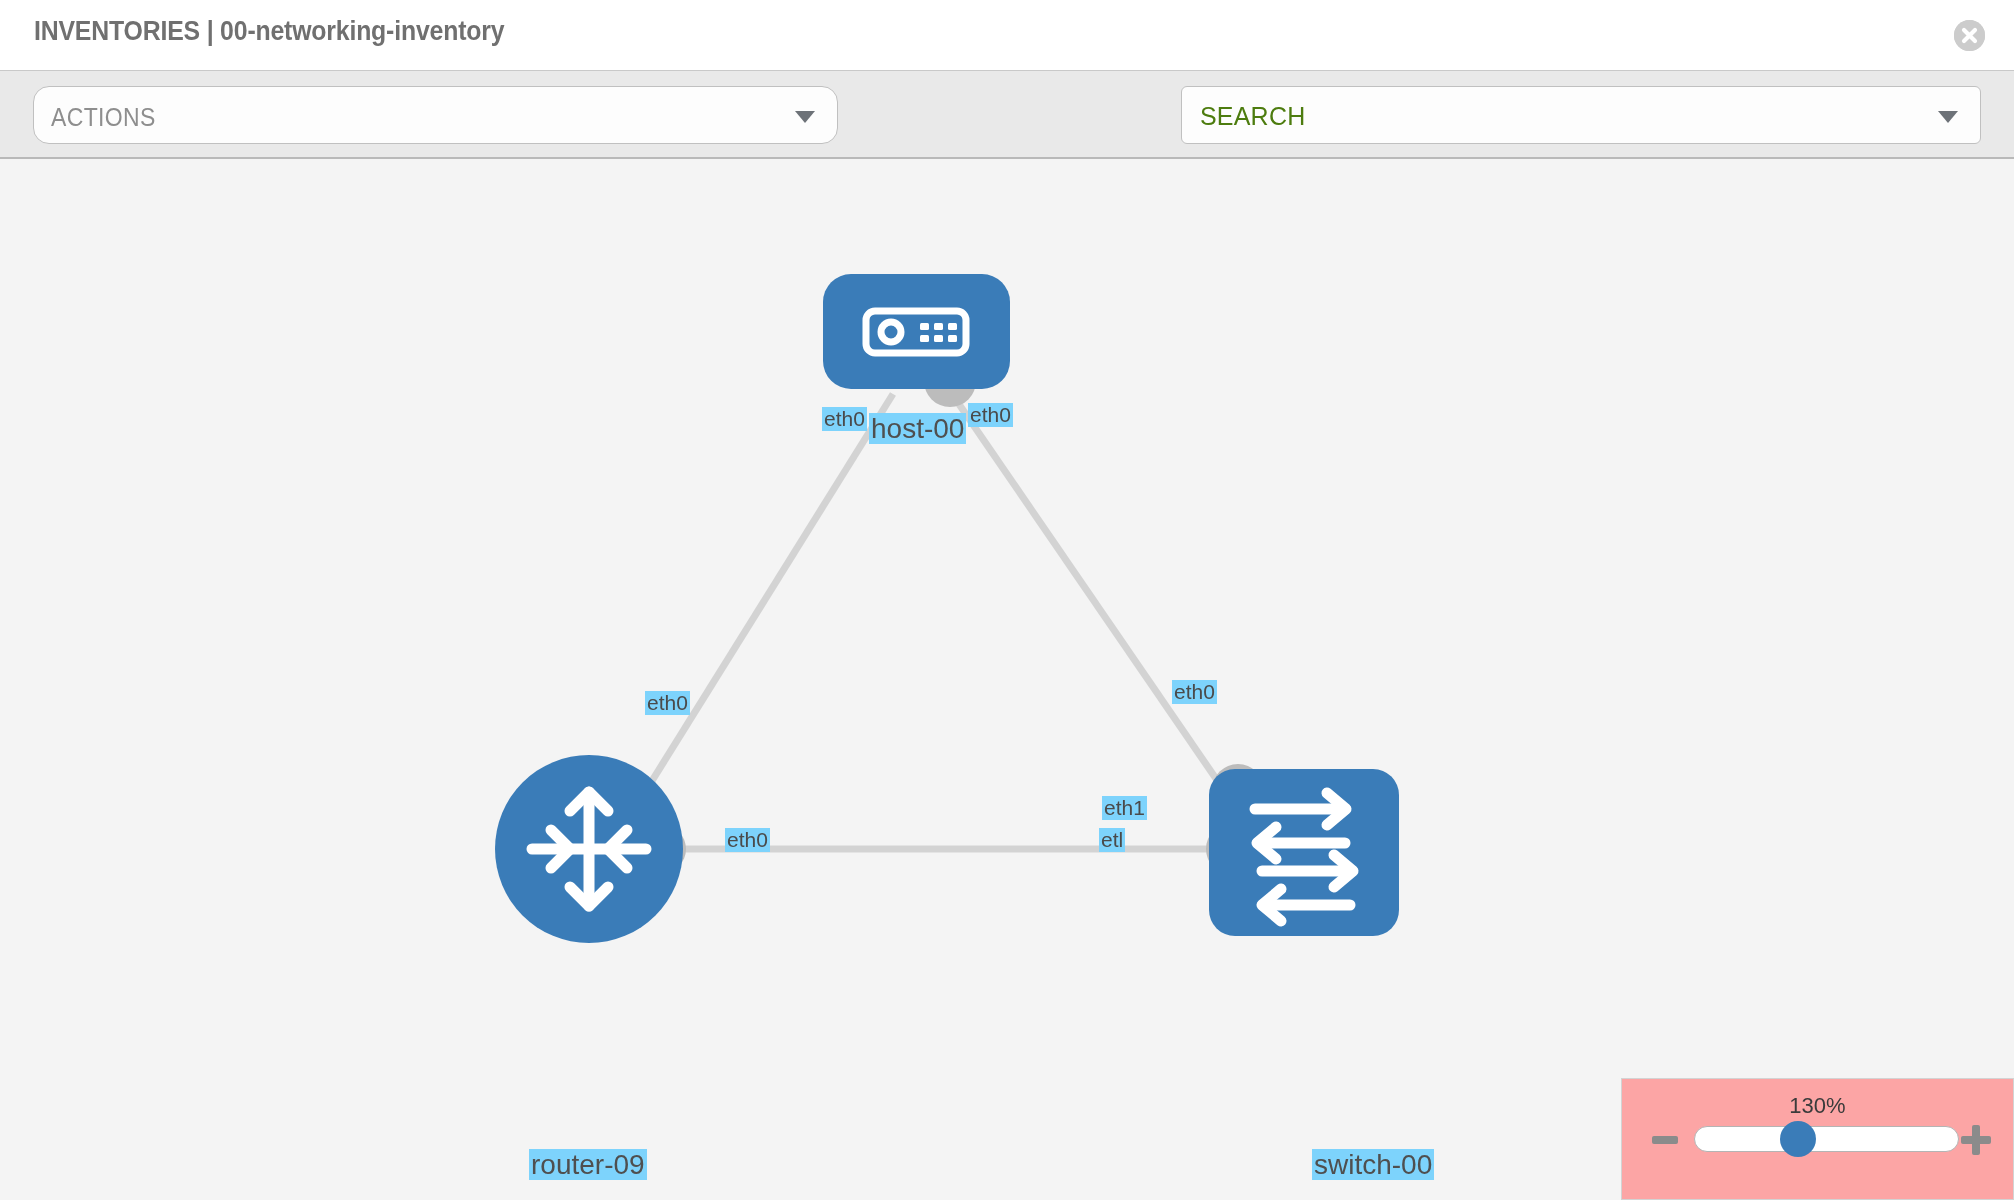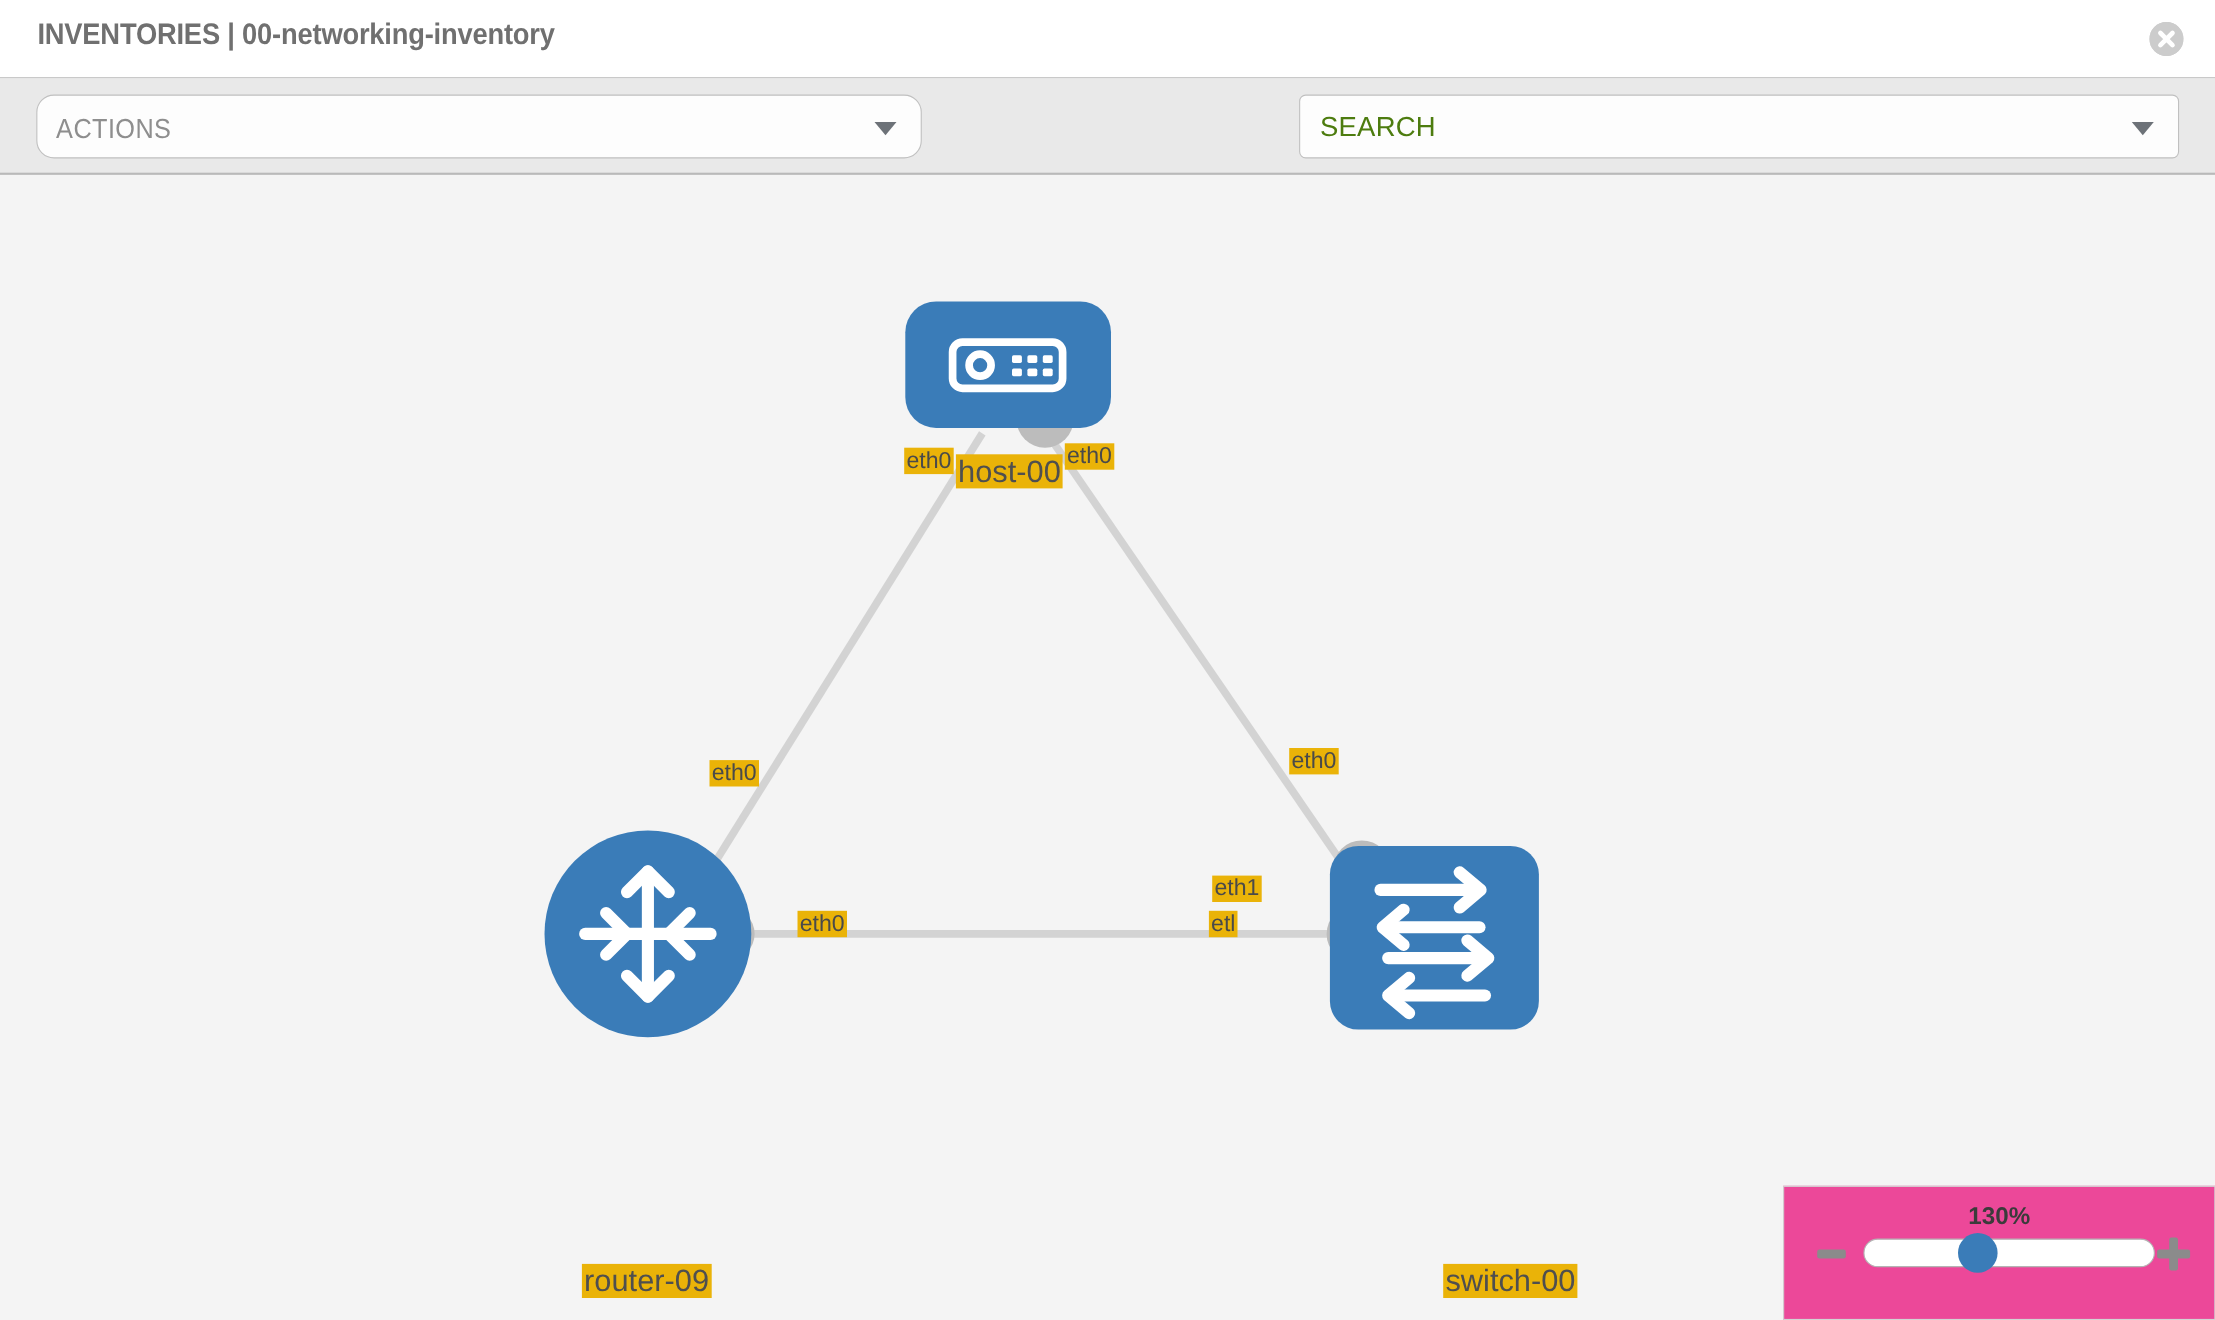--- a/index.html
+++ b/index.html
@@ -135,39 +135,38 @@
     width: 2014px;
     height: 1041px;
     background: #f4f4f4;
     overflow: hidden;
   }
   .canvas svg { position: absolute; left: 0; top: 0; }
 
   
   .lbl {
     position: absolute;
-    background: #eab308;
+    background: #7dd3fc;
     color: #5a5a5a;
     white-space: nowrap;
     line-height: 1.05;
     padding: 1px 2px;
   }
   .lbl-node { font-size: 28px; color: #4f4f4f; }
   .lbl-if   { font-size: 21px; color: #4a4a4a; }
 
   
   .zoom-widget {
     position: absolute;
     left: 1621px;
     top: 1078px;
     width: 393px;
     height: 122px;
-    background: #ec4899;
+    background: #fca5a5;
     border: 1px solid #d3d3d3;
-    font-weight: bold;
   }
   .zoom-pct {
     position: absolute;
     top: 14px;
     left: 0; right: 0;
     text-align: center;
     font-size: 22px;
     color: #3b3b3b;
   }
   .zoom-minus {

